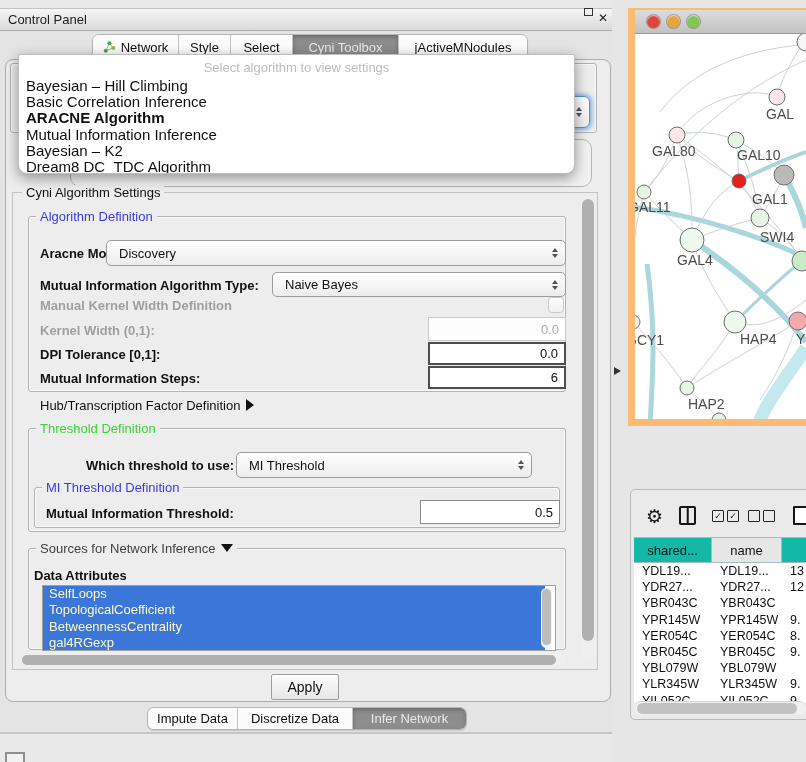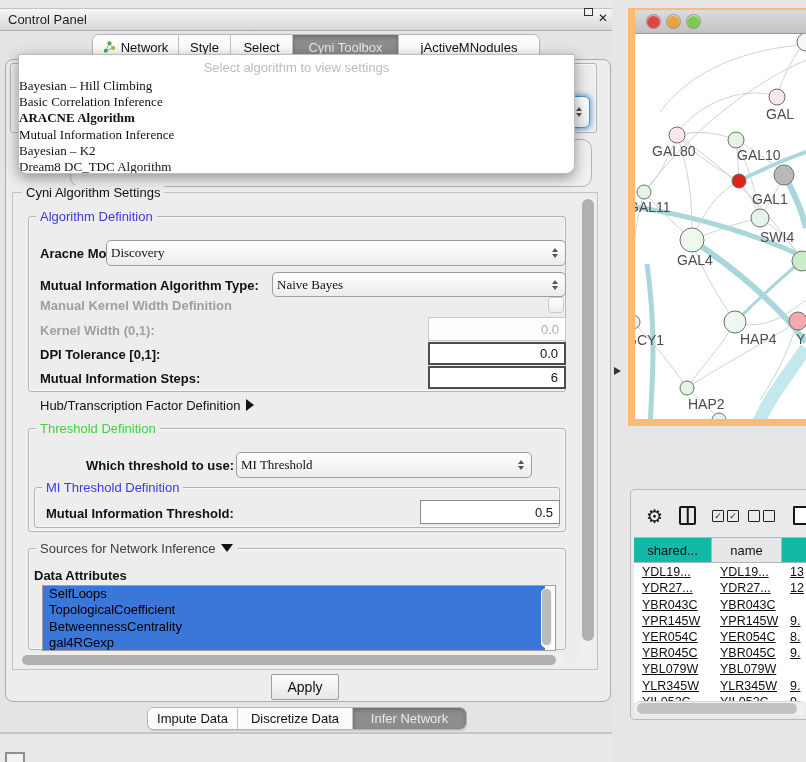--- a/index.html
+++ b/index.html
@@ -19,44 +19,44 @@
      border-right:1px solid #c2c2c2;background:#fbfbfb;height:100%;box-sizing:border-box;}
   .tab:last-child{border-right:none;}
   .tab.sel{background:#8d8d8d;color:#e9e9e9;box-shadow:inset 0 2px 4px rgba(0,0,0,.25);}
   .panel{border:1px solid #adadad;border-radius:8px;background:#ededed;}
   .gbox{border:1px solid #b3b3b3;border-radius:3px;box-shadow:inset 0 0 0 1px rgba(255,255,255,.6);}
   .gtitle{position:absolute;font-size:13px;background:#ededed;padding:0 4px;white-space:nowrap;}
   .flabel{position:absolute;font-size:13px;font-weight:700;white-space:nowrap;}
   .flabel.dis{color:#9f9f9f;}
   .combo{position:absolute;box-sizing:border-box;background:linear-gradient(#ffffff,#ececec);
      border:1px solid #9c9c9c;border-radius:5px;font-size:13px;display:flex;align-items:center;
-     padding-left:4px;font-family:Liberation Serif, serif;}
+     padding-left:12px;}
   .stepper{position:absolute;right:7px;top:50%;transform:translateY(-50%);display:flex;
      flex-direction:column;align-items:center;gap:2px;}
   .st-up{width:0;height:0;border-left:3.5px solid transparent;border-right:3.5px solid transparent;
      border-bottom:4.5px solid #555;}
   .st-dn{width:0;height:0;border-left:3.5px solid transparent;border-right:3.5px solid transparent;
      border-top:4.5px solid #555;}
   .tfield{position:absolute;box-sizing:border-box;background:#fff;font-size:13px;display:flex;
      align-items:center;justify-content:flex-end;padding:0 6px;}
   .tfield.strong{border:2px solid #4d4d4d;}
   .tfield.thin{border:1px solid #8a8a8a;}
   .tfield.dis{border:1px solid #c9c9c9;background:#fdfdfd;color:#adadad;}
   .cbx{position:absolute;width:14px;height:14px;border:1px solid #c9c9c9;border-radius:3.5px;
      background:linear-gradient(#fdfdfd,#efefef);}
   .tri-right{display:inline-block;width:0;height:0;border-top:6px solid transparent;
      border-bottom:6px solid transparent;border-left:8px solid #111;margin-left:6px;vertical-align:-1px;}
   .tri-down{display:inline-block;width:0;height:0;border-left:6px solid transparent;
      border-right:6px solid transparent;border-top:8px solid #111;margin-left:5px;vertical-align:1px;}
   .popup{left:18px;top:54px;width:557px;height:120px;background:#fff;border:1px solid #bdbdbd;
      border-radius:2px 2px 9px 9px;box-shadow:0 4px 14px rgba(0,0,0,.4);z-index:30;overflow:hidden;}
   .dd-ph{height:18px;padding-top:5px;text-align:center;font-size:13px;color:#bdbdbd;}
-  .dd-item{height:16.2px;line-height:16.2px;font-size:13px;padding-left:0;white-space:nowrap;font-family:Liberation Serif, serif;}
+  .dd-item{height:16.2px;line-height:16.2px;font-size:15px;padding-left:7px;white-space:nowrap;}
   .dd-item.b{font-weight:700;}
-  .attr-item{height:16.4px;line-height:16.4px;font-size:13px;color:#000000;padding-left:6px;white-space:nowrap;}
+  .attr-item{height:16.4px;line-height:16.4px;font-size:13px;color:#fef9c3;padding-left:6px;white-space:nowrap;}
   .sbar-v{position:absolute;background:#efefef;border-radius:6px;}
   .sbar-v .thumb{position:absolute;left:1px;right:1px;background:#b0b0b0;border-radius:6px;}
   .sbar-h{position:absolute;background:#efefef;border-radius:6px;}
   .sbar-h .thumb{position:absolute;top:1px;bottom:1px;background:#b0b0b0;border-radius:6px;}
   .btn{position:absolute;display:flex;align-items:center;justify-content:center;font-size:14px;
      background:linear-gradient(#fdfdfd,#e6e6e6);border:1px solid #9e9e9e;border-radius:2px;}
   
   .netwin{left:628px;top:8px;width:178px;height:418px;background:#fdba74;}
   .net-title{position:absolute;left:7px;top:2px;right:0;height:24px;
      background:linear-gradient(#dcdcdc,#c2c2c2);border-bottom:1px solid #9a9a9a;display:flex;
@@ -64,21 +64,21 @@
   .tl{width:13px;height:13px;border-radius:50%;box-shadow:inset 0 1px 1px rgba(255,255,255,.6),0 0 0 1px rgba(0,0,0,.25);}
   .tl.red{background:#e1443c;} .tl.yel{background:#e6a43c;} .tl.grn{background:#7fc855;}
   .net-canvas{position:absolute;left:7px;top:26px;right:0;bottom:7px;background:#fff;overflow:hidden;}
   
   .tp-box{left:630px;top:489px;width:180px;height:231px;background:#eaeaea;
      border:1px solid #b9b9b9;border-radius:5px 0 0 5px;}
   .th-cell{display:flex;align-items:center;justify-content:center;font-size:13px;height:100%;
      box-sizing:border-box;border-right:1px solid #a6bac2;border-bottom:1px solid #a6bac2;
      border-top:1px solid #a6bac2;background:#e6e6e6;overflow:hidden;white-space:nowrap;}
   .th-cell.hl{background:#14b8a6;}
-  .tr{display:flex;height:16.2px;align-items:flex-end;font-size:12.5px;white-space:nowrap;text-decoration:underline;}
+  .tr{display:flex;height:16.2px;align-items:center;font-size:12.5px;white-space:nowrap;}
   .td{padding-left:8px;box-sizing:border-box;overflow:hidden;}
   .gear{font-size:19px;line-height:19px;color:#161616;}
   .splitpane{width:17px;height:19px;border:2.5px solid #161616;border-radius:2px;position:relative;}
   .splitpane:after{content:"";position:absolute;left:50%;top:0;bottom:0;width:2.5px;background:#161616;transform:translateX(-50%);}
   .minibox{width:10px;height:10px;border:1.6px solid #222;border-radius:1px;display:flex;
      align-items:center;justify-content:center;font-size:9px;line-height:9px;color:#222;}
   .docicon{width:15px;height:19px;border:2px solid #161616;border-radius:1px;background:#fff;}
 </style>
 </head>
 <body>
@@ -105,21 +105,21 @@
       </div>
       <div class="tab" style="width: 52px;">
         <span>Style</span>
       </div>
       <div class="tab" style="width: 62px;">
         <span>Select</span>
       </div>
       <div class="tab sel" style="width: 106px;">
         <span>Cyni Toolbox</span>
       </div>
-      <div class="tab" style="width: 140px; text-align: center;">
+      <div class="tab" style="width: 128px; text-align: center;">
         <span>jActiveMNodules</span>
       </div>
     </div>
 
   <div class="abs panel" style="left:5px;top:59px;width:606px;height:643px;"></div>
 
   <div class="abs gbox" style="left:10px;top:63px;width:587px;height:70px;"></div>
   <div class="abs" style="left:300px;top:96px;width:290px;height:32px;border:1px solid #4f94cd;border-radius:6px;background:linear-gradient(#fff,#ececec);box-shadow:0 0 4px 2px rgba(110,160,220,.8);">
     <span class="stepper">
         <span class="st-up"></span>

